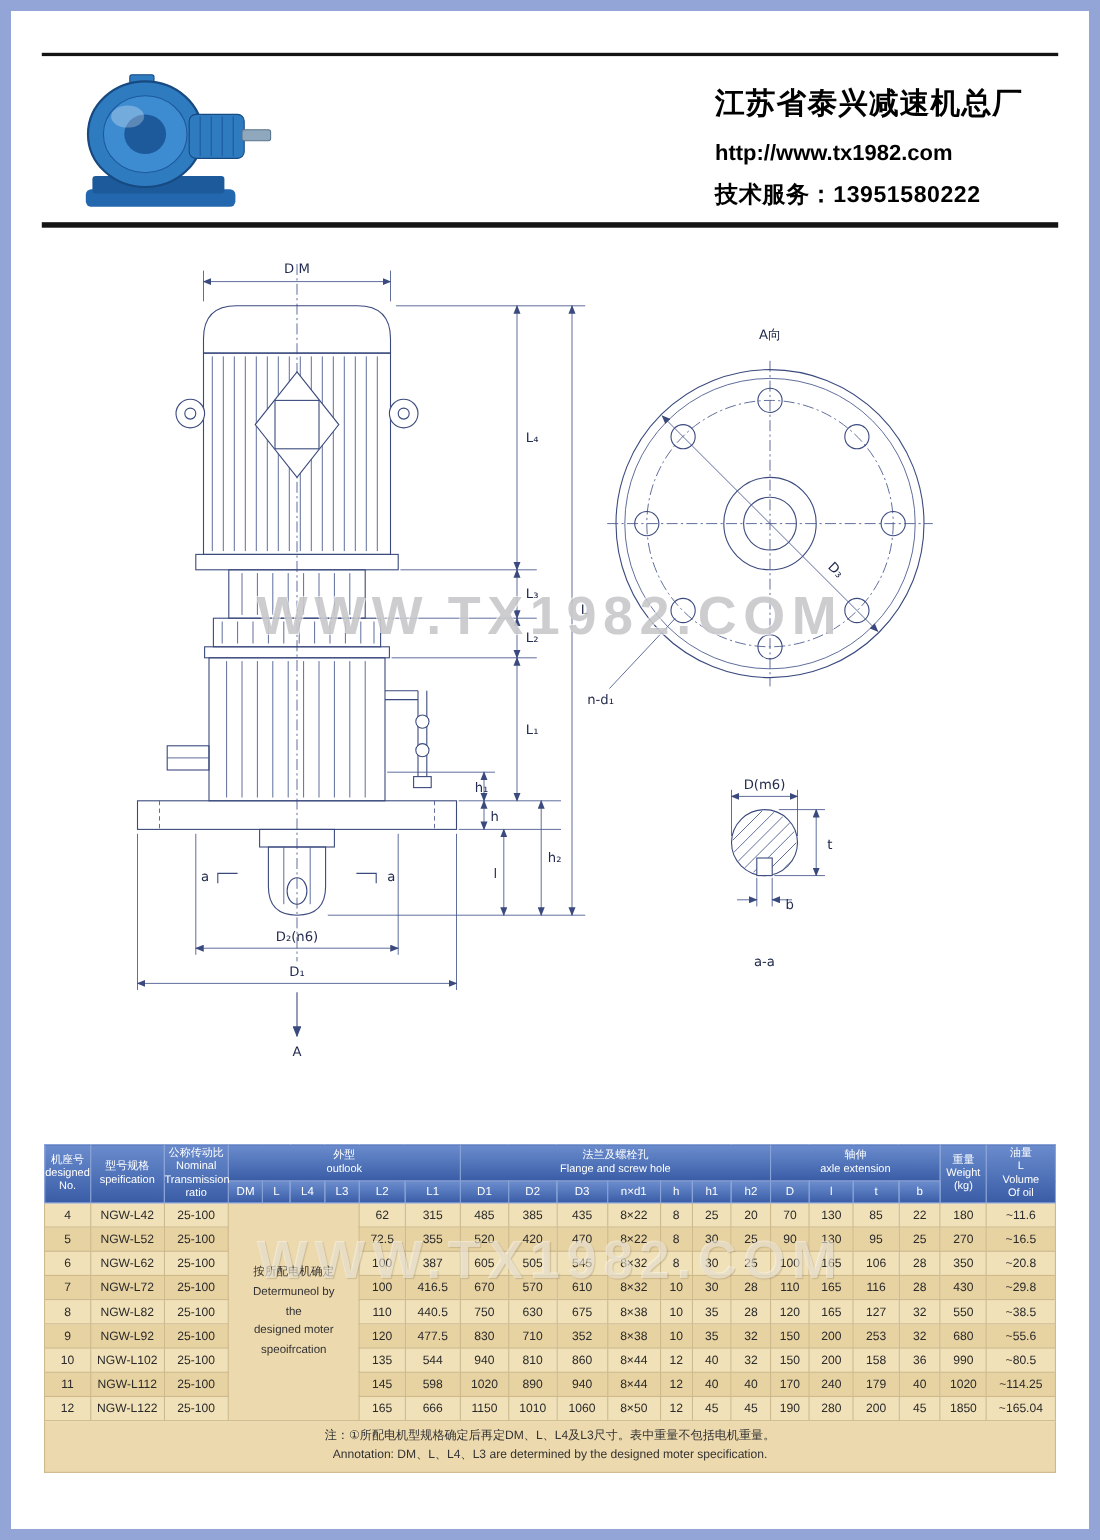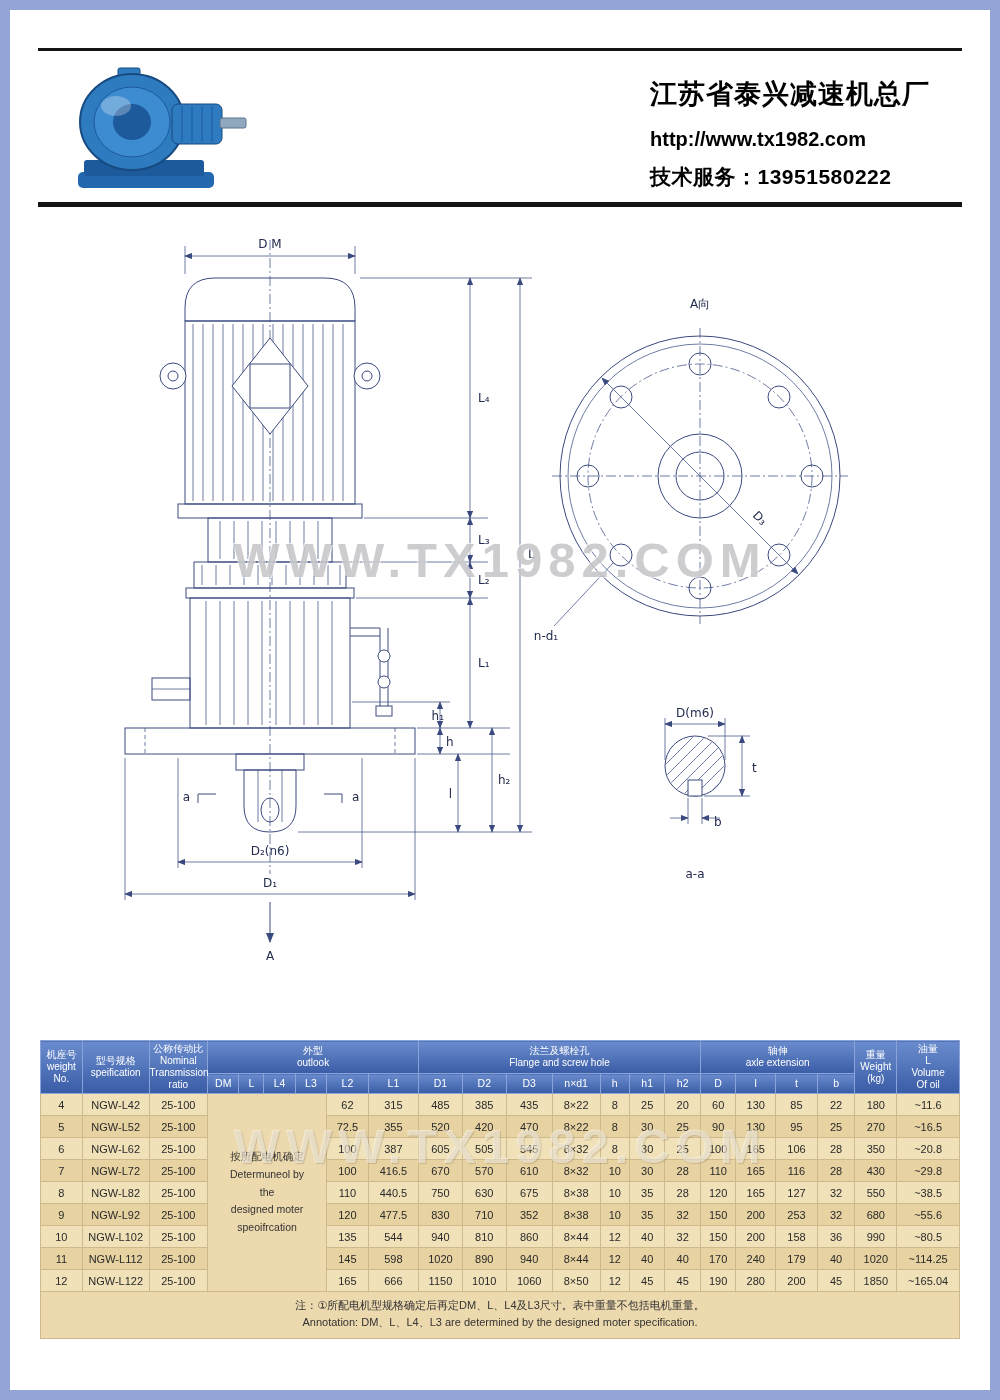--- a/index.html
+++ b/index.html
@@ -321,21 +321,21 @@
         <col style="width:34px">
           <col style="width:38px">
           <col style="width:40px">
           <col style="width:36px">
         <col style="width:40px">
           <col style="width:60px">
       </colgroup>
       <thead>
         <tr>
           <th rowspan="2">机座号
-weight
+designed
 No.</th>
           <th rowspan="2">型号规格
 speification</th>
           <th rowspan="2">公称传动比
 Nominal
 Transmission
 ratio</th>
           <th colspan="6">外型
 outlook</th>
           <th colspan="7">法兰及螺栓孔
@@ -382,21 +382,21 @@
 speoifrcation</td>
             <td>62</td>
             <td>315</td>
             <td>485</td>
             <td>385</td>
             <td>435</td>
             <td>8×22</td>
             <td>8</td>
             <td>25</td>
             <td>20</td>
-            <td>60</td>
+            <td>70</td>
             <td>130</td>
             <td>85</td>
             <td>22</td>
             <td>180</td>
             <td>~11.6</td>
           </tr>
           <tr>
             <td>5</td>
             <td>NGW-L52</td>
             <td>25-100</td>

